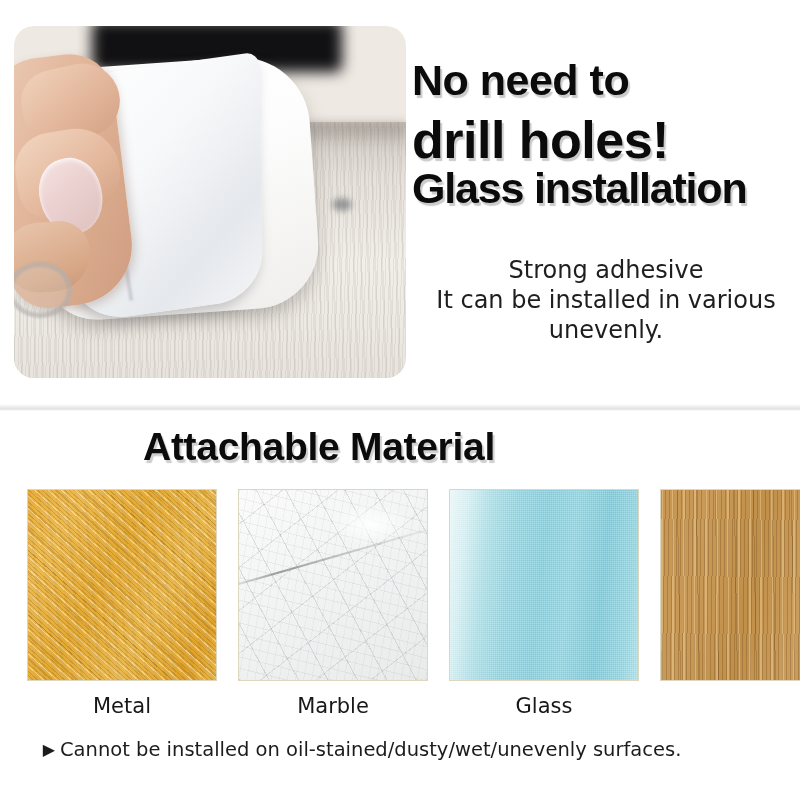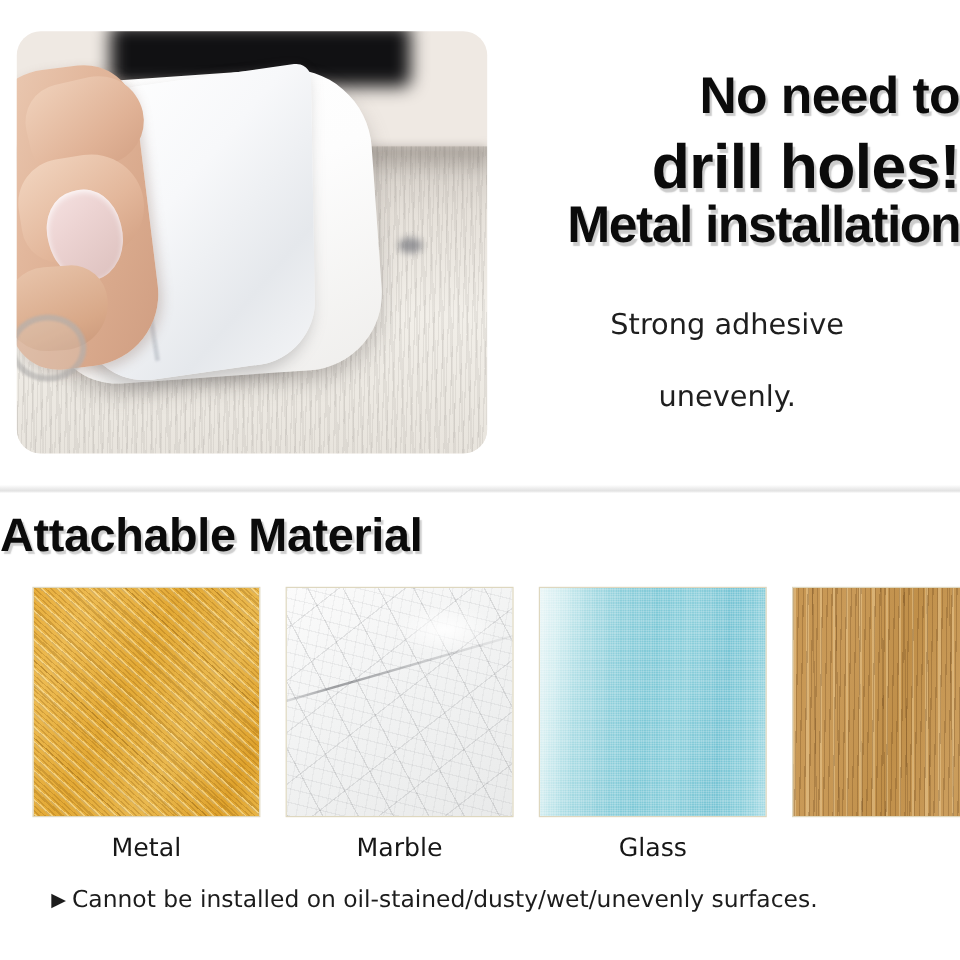--- a/index.html
+++ b/index.html
@@ -169,21 +169,21 @@
   
   #top-text {
     position: absolute;
     left: 412px; top: 0;
     width: 388px; height: 406px;
   }
   .headline {
     position: absolute;
     left: 0;
     width: 388px;
-    text-align: right;
+    text-align: left;
     font-family: "Liberation Sans", sans-serif;
     font-weight: bold;
     color: #0b0b0b;
     letter-spacing: -0.5px;
     white-space: nowrap;
     text-shadow: 2px 3px 1px rgba(160,160,160,0.55);
   }
   #headline-1 { top: 56px;  font-size: 43px; }
   #headline-2 { top: 110px; font-size: 52px; }
   #headline-3 { top: 164px; font-size: 43px; letter-spacing: -1.2px; }
@@ -213,21 +213,21 @@
   
   #bottom-section {
     position: absolute;
     left: 0; top: 411px;
     width: 800px; height: 389px;
   }
   #section-title {
     position: absolute;
     left: 0; top: 14px;
     width: 638px;
-    text-align: left;
+    text-align: center;
     font-family: "Liberation Sans", sans-serif;
     font-weight: bold;
     font-size: 39px;
     color: #0b0b0b;
     letter-spacing: -0.3px;
     text-shadow: 2px 3px 1px rgba(165,165,165,0.55);
   }
 
   
   #swatch-row {
@@ -363,23 +363,24 @@
     <div class="ph-layer ph-finger1"></div>
     <div class="ph-layer ph-finger2"></div>
     <div class="ph-layer ph-nail"></div>
     <div class="ph-layer ph-thumbtip"></div>
     <div class="ph-layer ph-ring"></div>
   </div>
 
   <div id="top-text">
     <div class="headline" id="headline-1">No need to</div>
     <div class="headline" id="headline-2">drill holes!</div>
-    <div class="headline" id="headline-3">Metal installation</div>
+    <div class="headline" id="headline-3">Glass installation</div>
 
     <div class="subline" id="subline-1">Strong adhesive</div>
+    <div class="subline" id="subline-2">It can be installed in various</div>
     <div class="subline" id="subline-3">unevenly.</div>
   </div>
 </div>
 
 <div id="section-divider"></div>
 
 <div id="bottom-section">
 
   <div id="section-title">Attachable Material</div>
 

